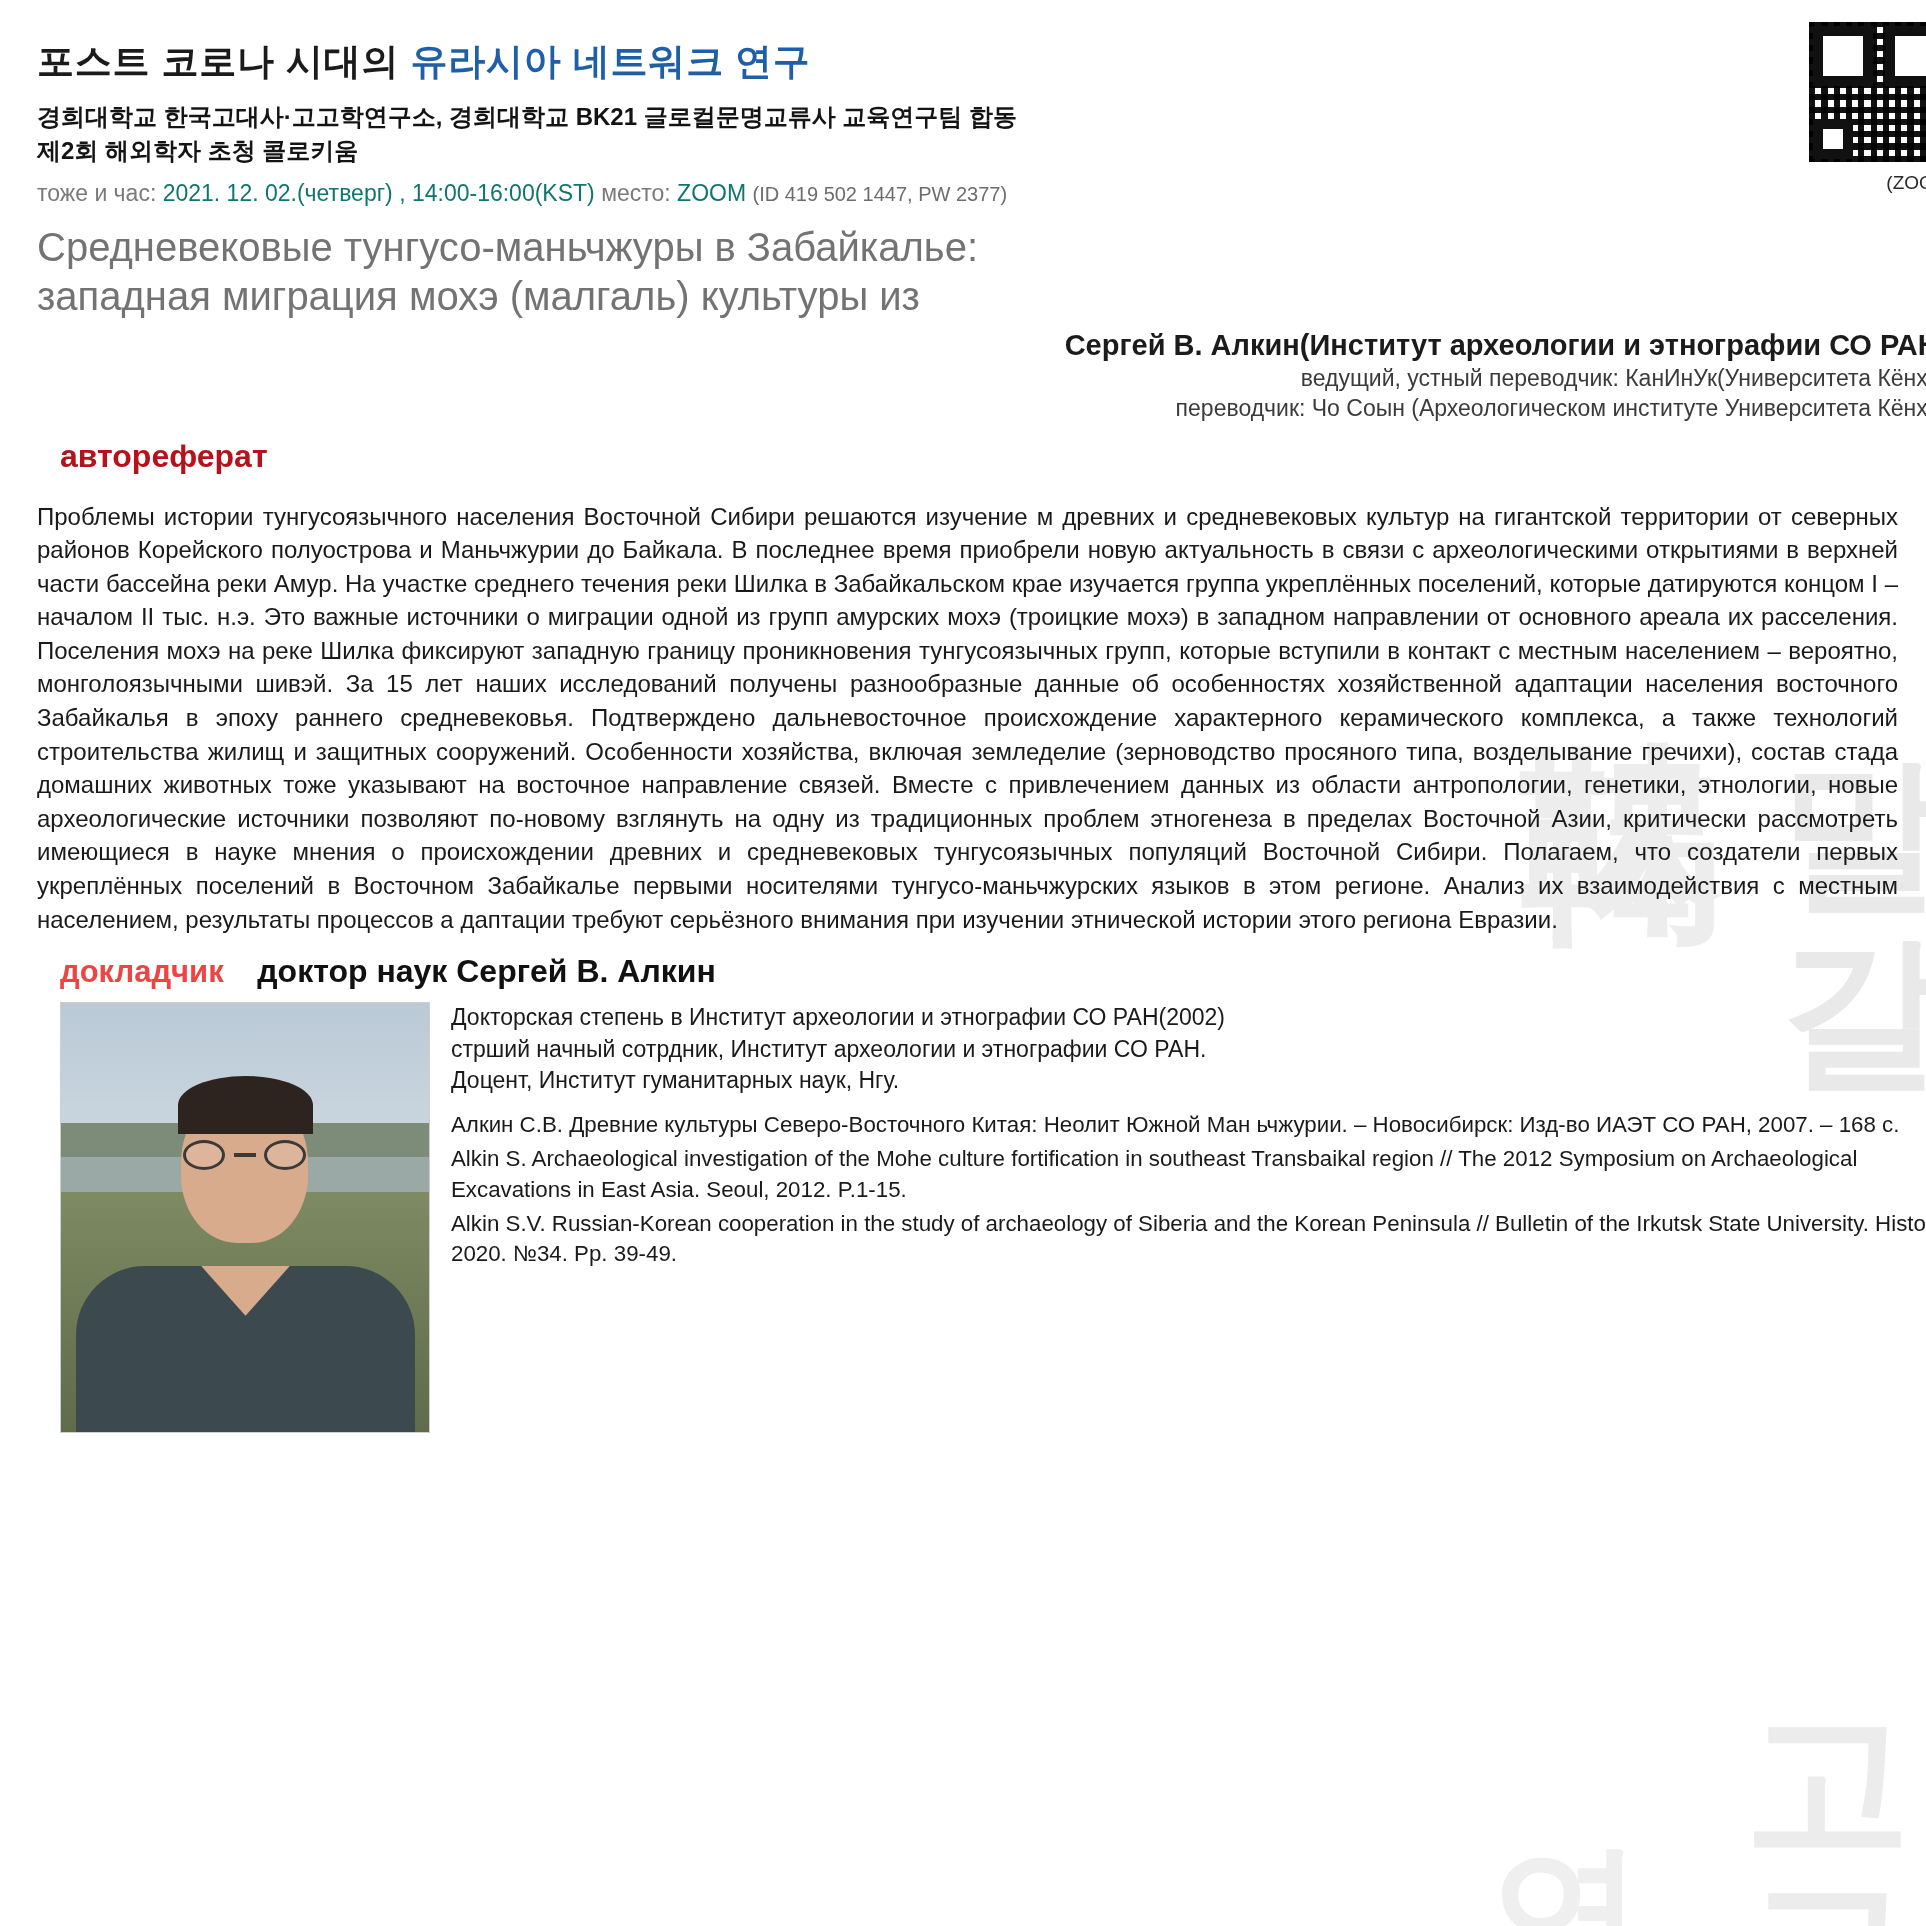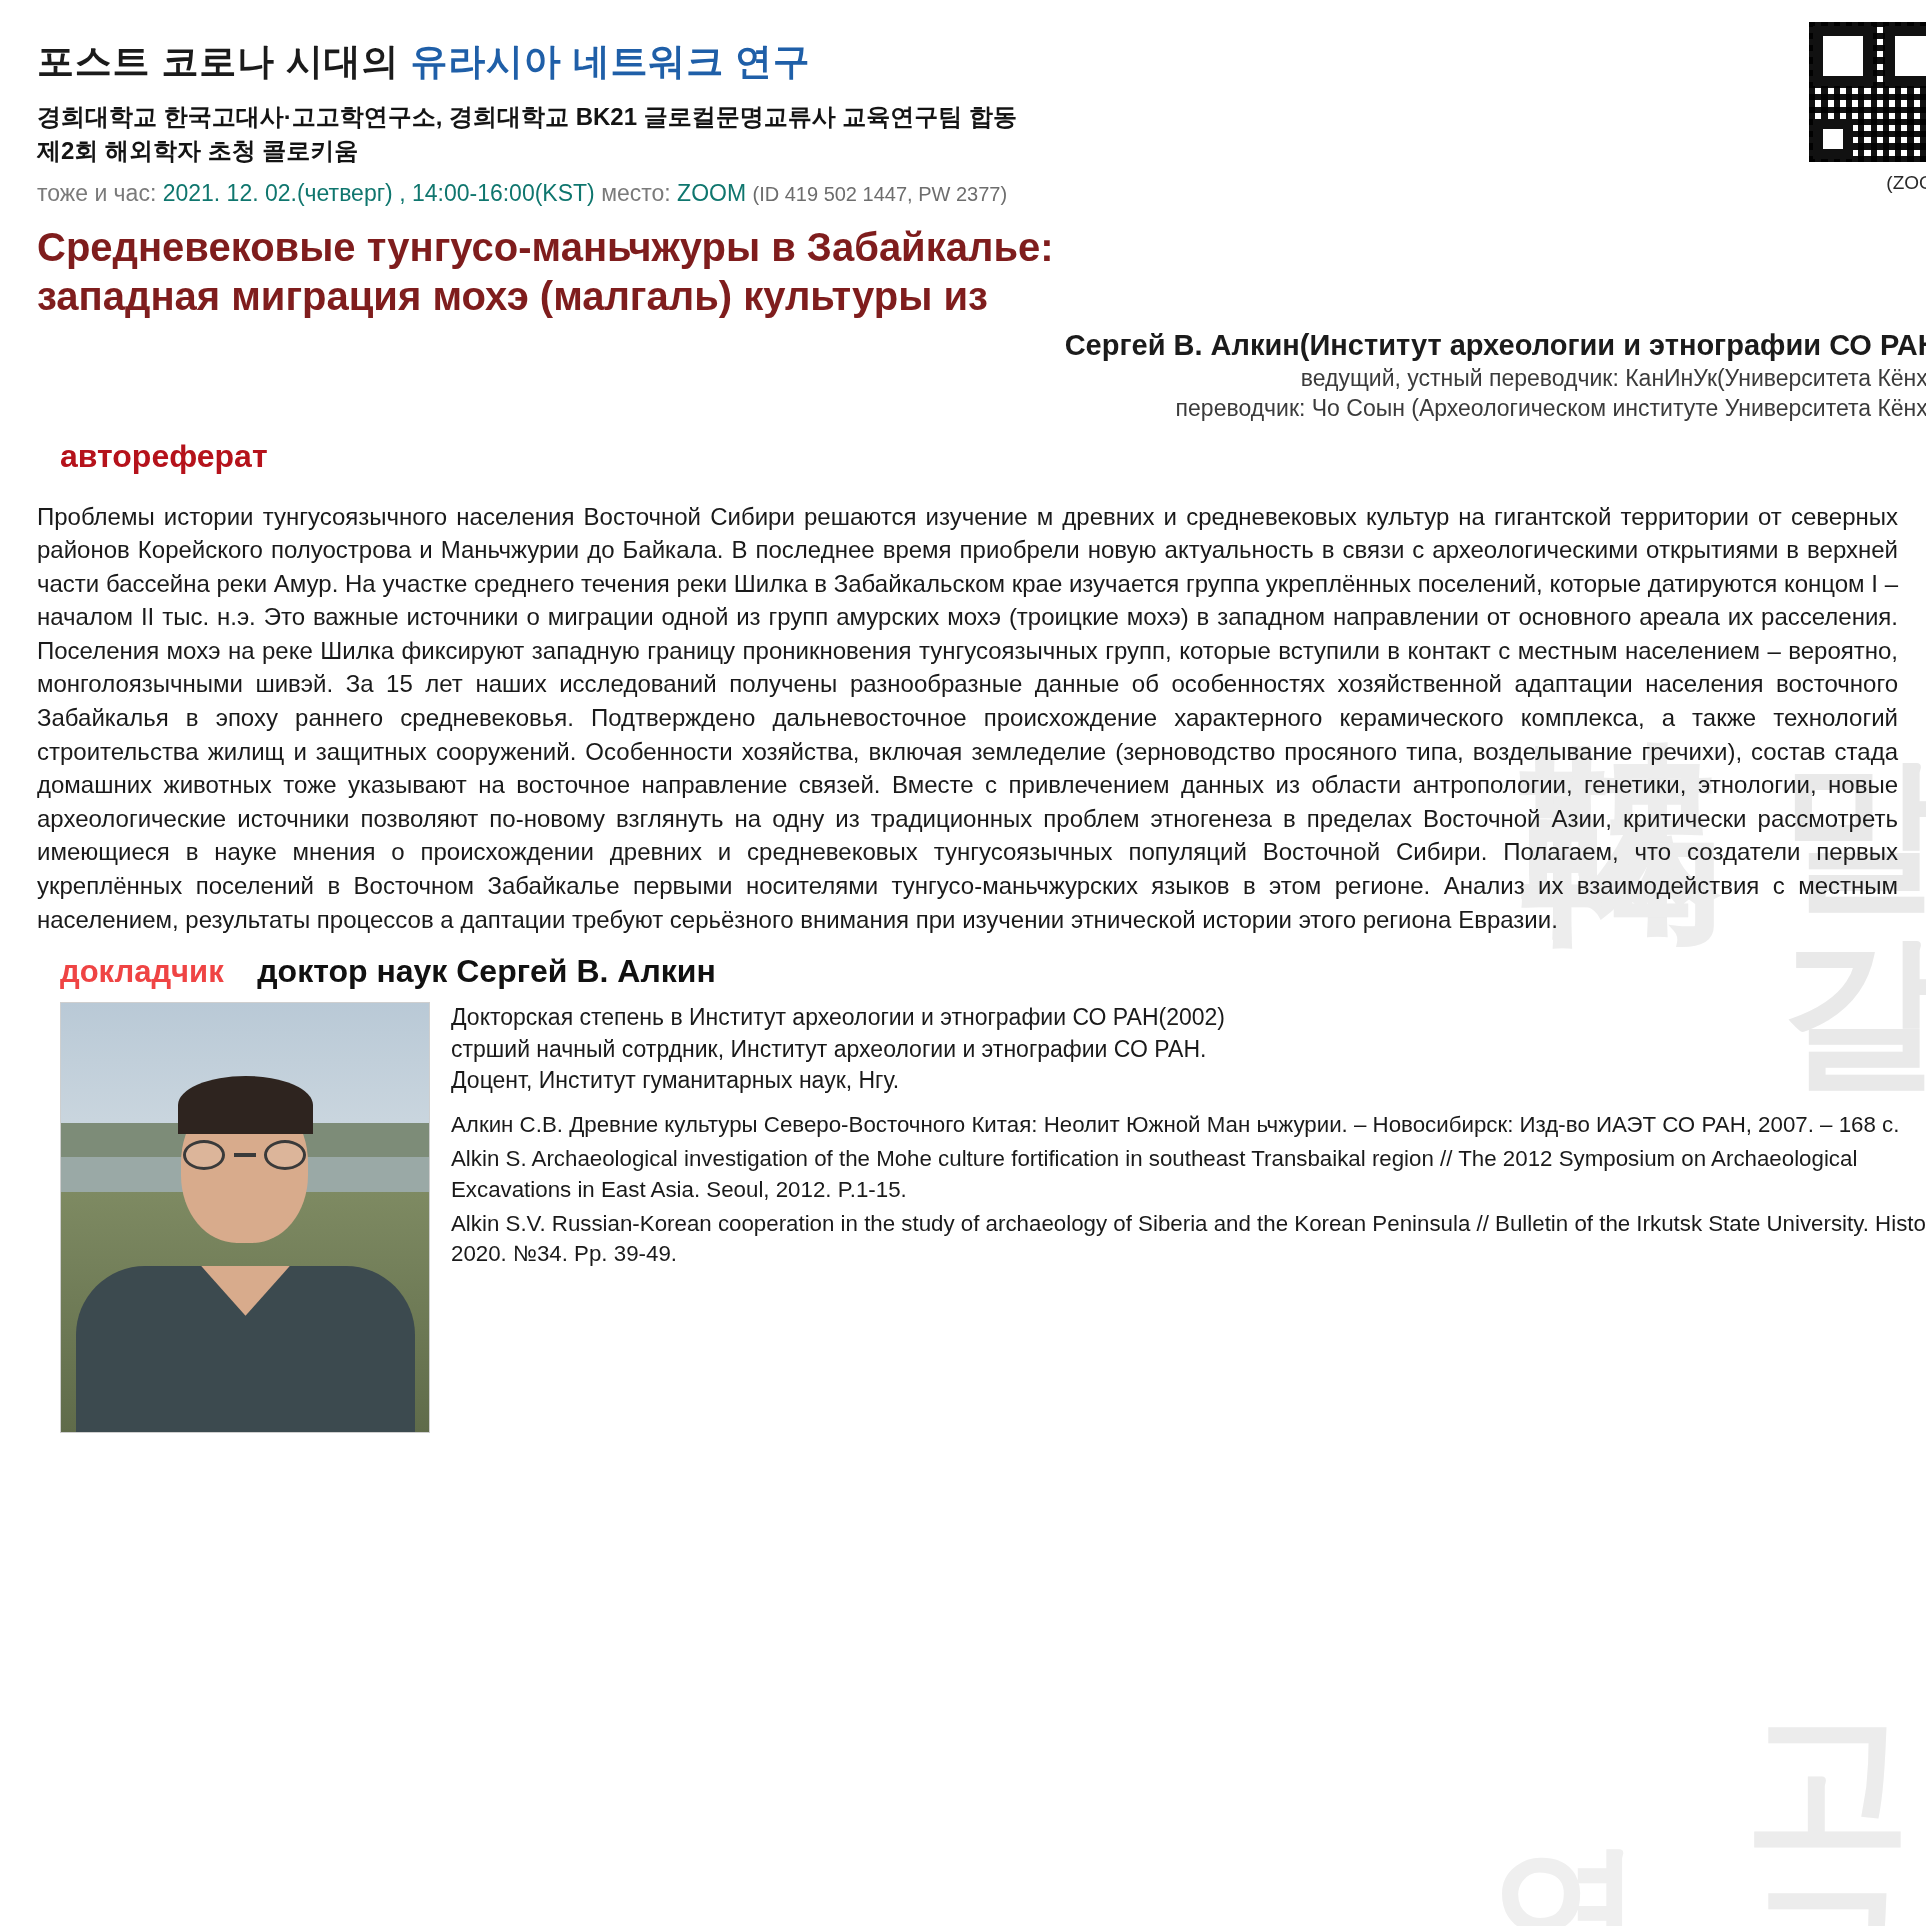--- a/index.html
+++ b/index.html
@@ -90,22 +90,22 @@
     position: absolute; left: 3.9px; bottom: 3.9px;
     width: 40px; height: 40px; border: 10px solid #111; background: #fff;
   }
   .qr-caption { font-size: 19px; color: #2a2a2a; margin-top: 2.3px; }
 
   
   .ru-title {
     margin-top: 16px;
     font-size: 40px;
     line-height: 1.24;
-    font-weight: bold;
-    color: #7f1d1d;
+    font-weight: normal;
+    color: #737373;
     max-width: 1811px;
   }
 
   .speaker-line {
     margin-top: 7px;
     text-align: right;
     font-size: 29px;
     font-weight: bold;
     color: #1b1b1b;
     padding-right: 7.7px;

